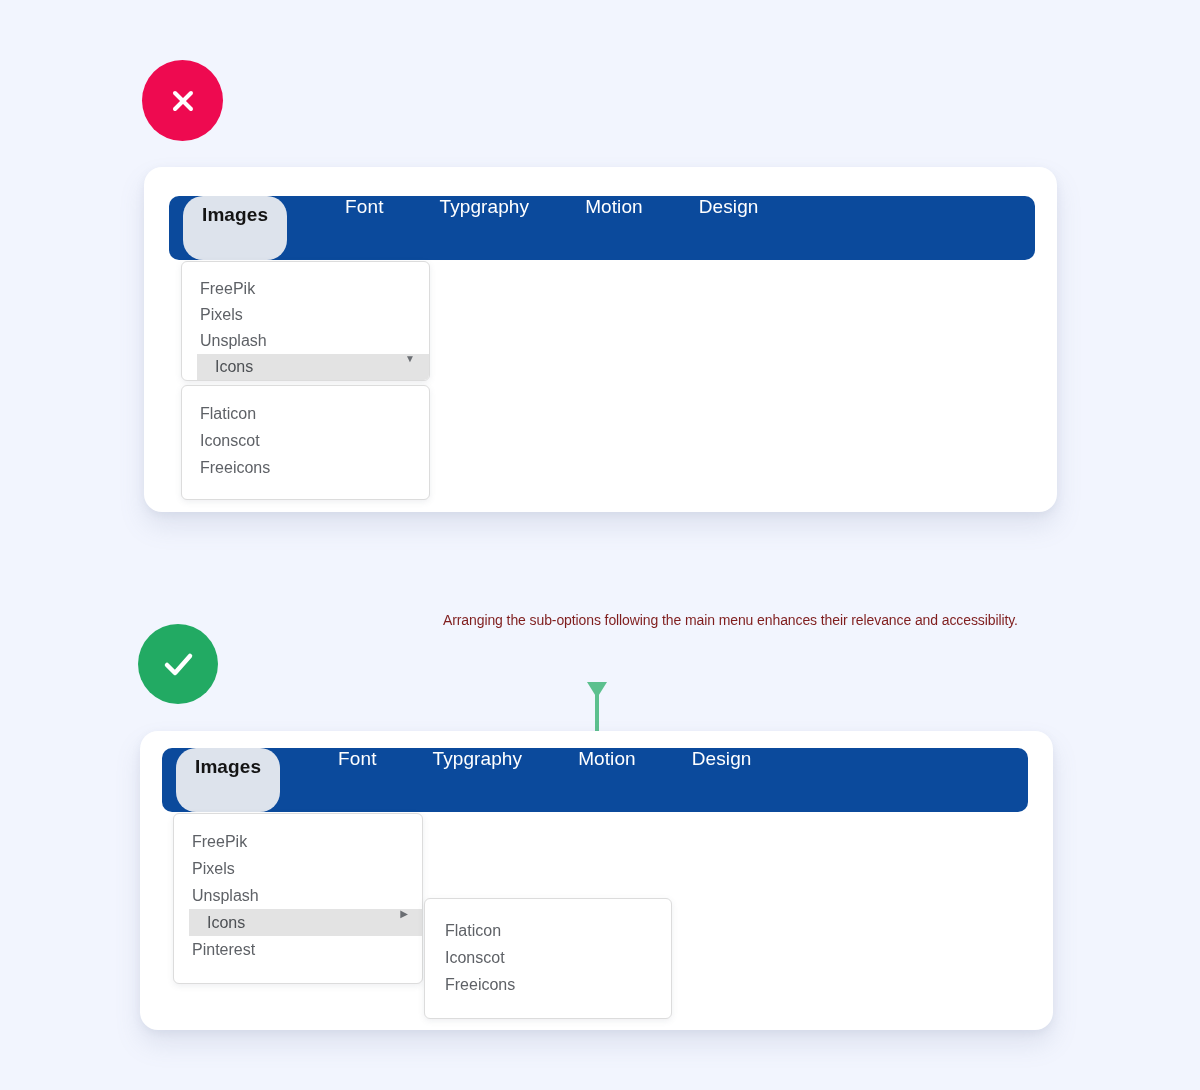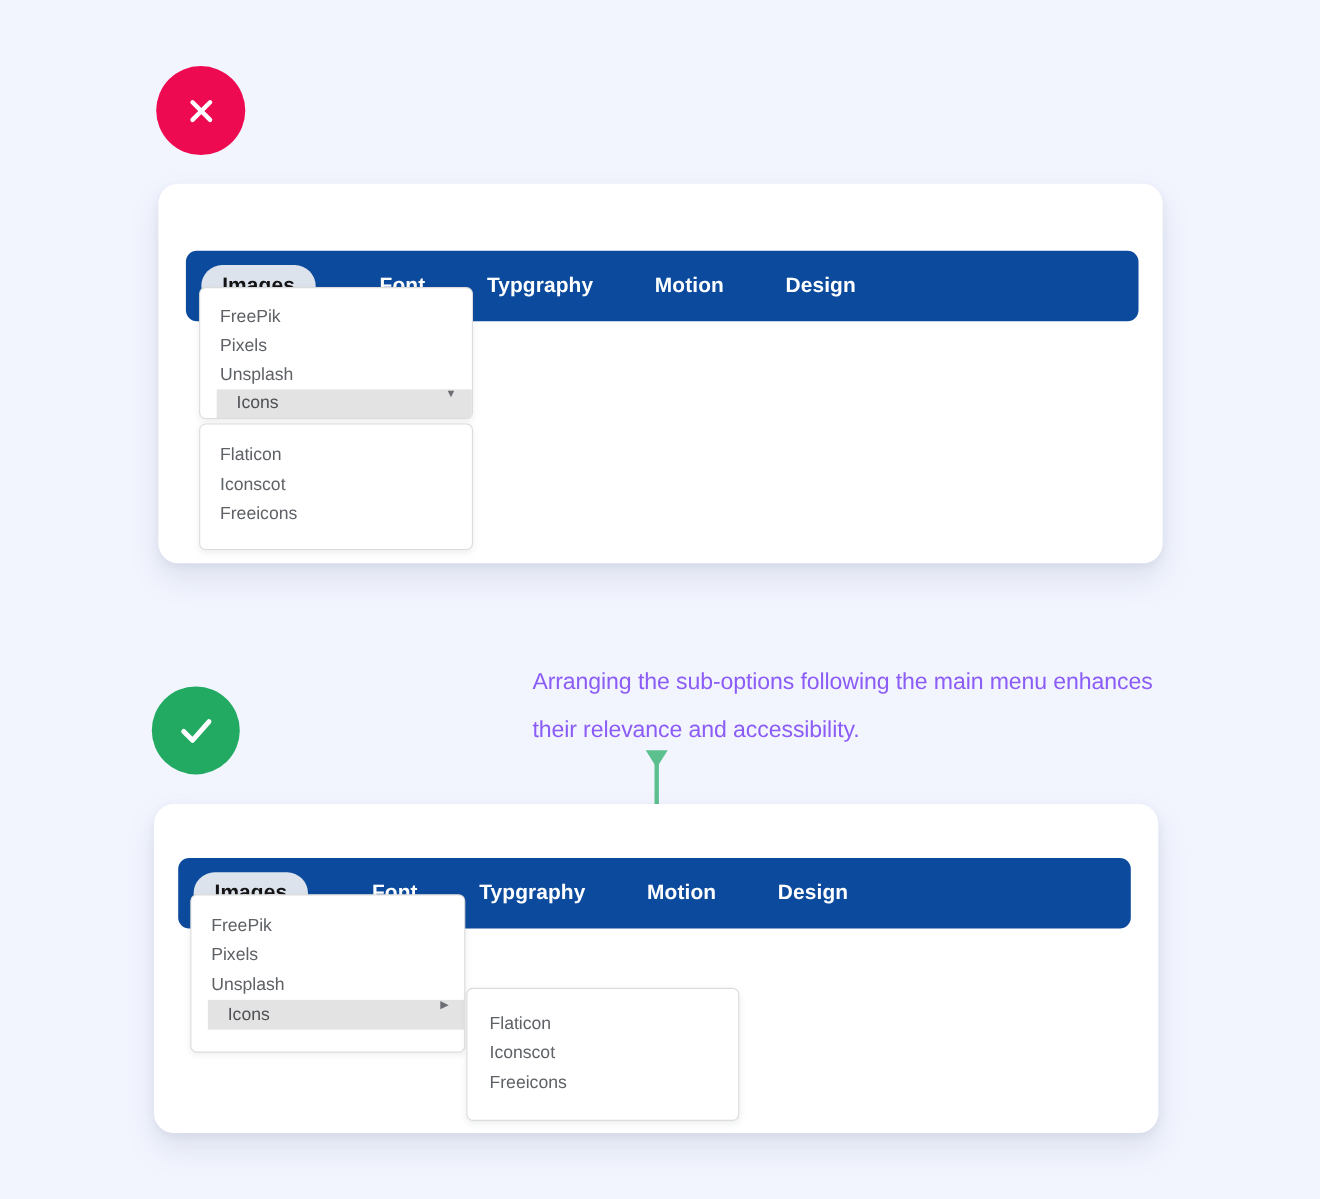--- a/index.html
+++ b/index.html
@@ -49,31 +49,29 @@
   }
   .card-bad  { left: 144px; top: 167px; width: 913px; height: 345px; }
   .card-good { left: 140px; top: 731px; width: 913px; height: 299px; }
 
   
   .navbar {
     position: absolute;
     background: #0b4a9c;
     border-radius: 10px;
     display: flex;
-    align-items: center;
     height: 64px;
-    margin-top: 32px;
   }
   .navbar-bad  { left: 25px; top: 29px; width: 866px; }
   .navbar-good { left: 22px; top: 17px; width: 866px; }
 
   .nav-item {
     color: #ffffff;
     font-size: 19px;
-    font-weight: 700;
+    font-weight: 400;
     letter-spacing: 0.1px;
     white-space: nowrap;
     padding: 0 2px;
     position: relative;
   }
   .nav-item.active {
     background: #dde3ec;
     color: #141414;
     border-radius: 20px;
     padding: 8px 19px;
@@ -139,26 +137,26 @@
 
   .panel-good-sub {
     left: 424px; top: 898px; width: 246px;
   }
   .panel-good-sub .panel-inner { padding: 18px 0 20px 0; }
   .panel-good-sub .menu-item { height: 27px; line-height: 27px; padding-left: 20px; }
 
   
   .annotation {
     position: absolute;
-    left: 484px;
+    left: 443px;
     top: 598px;
     width: 590px;
-    font-size: 21px;
+    font-size: 14px;
     line-height: 44px;
-    color: #8b5cf6;
+    color: #7f1d1d;
     letter-spacing: -0.1px;
   }
 
   .pointer {
     position: absolute;
     left: 585px;
     top: 678px;
     width: 24px;
     height: 224px;
   }
@@ -267,20 +265,23 @@
     <div class="menu-item">
       <span>Pixels</span>
     </div>
     <div class="menu-item">
       <span>Unsplash</span>
     </div>
     <div class="menu-item highlight">
       <span>Icons</span>
       <span class="caret">▶</span>
     </div>
+    <div class="menu-item">
+      <span>Pinterest</span>
+    </div>
   </div>
 </div>
 
 <div class="panel panel-good-sub">
   <div class="panel-inner">
     <div class="menu-item">
       <span>Flaticon</span>
     </div>
     <div class="menu-item">
       <span>Iconscot</span>

